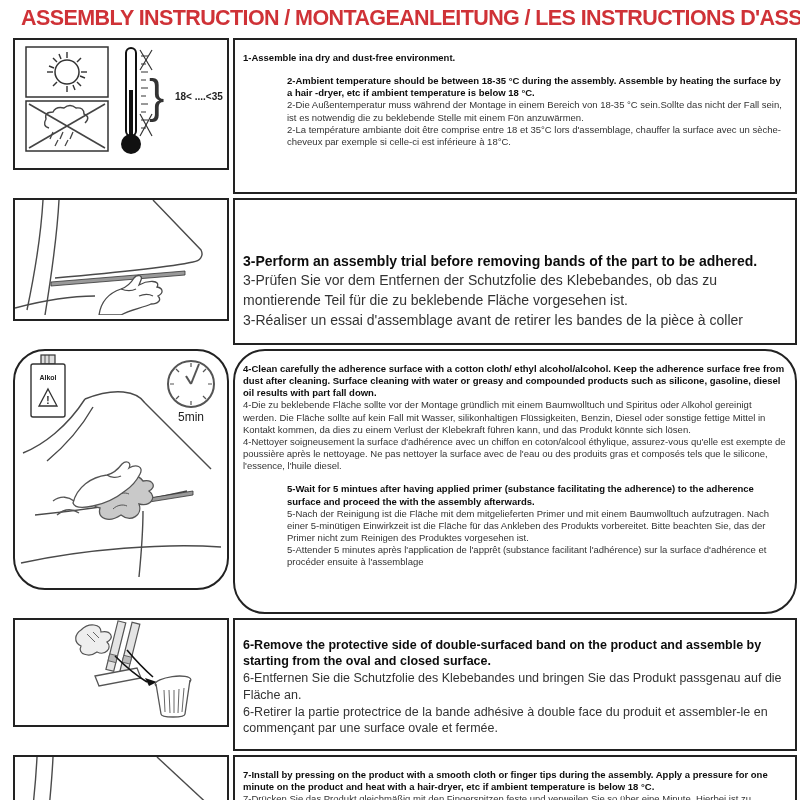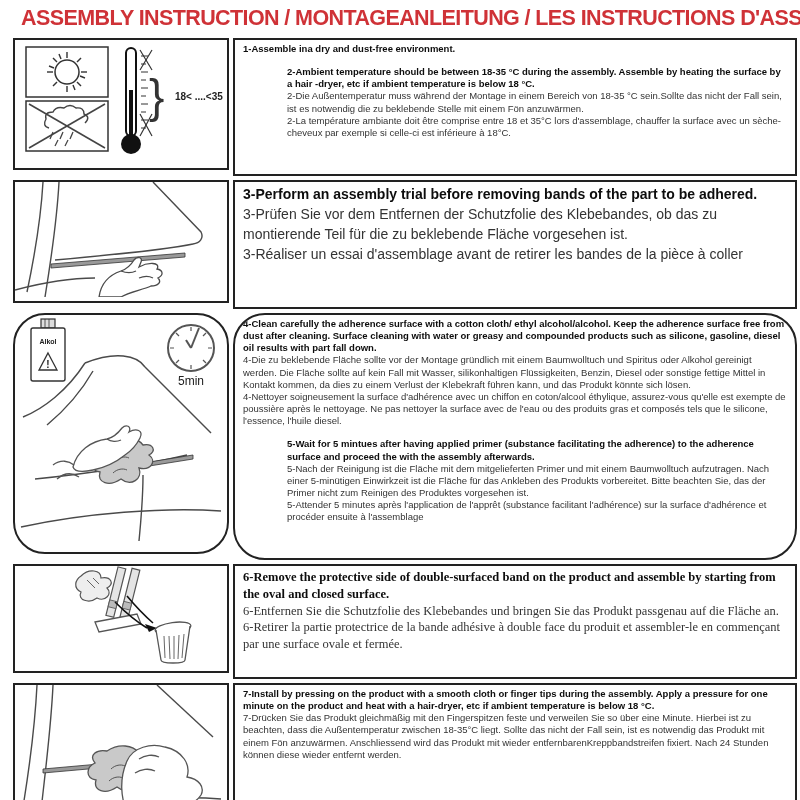--- a/index.html
+++ b/index.html
@@ -2,26 +2,26 @@
 <html><head>
 <meta charset="utf-8">
 <style>
   html,body{margin:0;padding:0;background:#fff;}
   body{width:800px;height:800px;overflow:hidden;font-family:"Liberation Sans",sans-serif;}
   .page{padding:4px 3px 0 13px;}
   .title{color:#cf3237;font-size:21.5px;font-weight:bold;letter-spacing:-0.6px;
          margin:2px 0 7px 8px;white-space:nowrap;}
   .row{display:flex;gap:4px;margin-bottom:4px;}
   .illu{width:212px;flex:none;border:2px solid #222;background:#fff;overflow:hidden;}
-  .txt{flex:1;border:2px solid #222;padding:3px 8px;overflow:hidden;}
-  .r1{height:128px;} .r2{height:119px;} .r3{height:237px;border-radius:32px;} .r4{height:105px;font-family:Liberation Serif, serif;} .r5{height:130px;}
+  .txt{flex:1;border:2px solid #222;padding:12px 8px;overflow:hidden;}
+  .r1{height:128px;} .r2{height:119px;} .r3{height:237px;border-radius:32px;} .r4{height:105px;} .r5{height:130px;}
   .step p{margin:0;font-size:9.5px;line-height:1.28;color:#333;}
   .step p.en{font-weight:bold;color:#0d0d0d;}
   .step + .step{margin-top:11px;margin-left:44px;}
-  .txt.center{display:flex;flex-direction:column;justify-content:flex-start;}
+  .txt.center{display:flex;flex-direction:column;justify-content:flex-end;}
   .txt.big3 .step p{font-size:14px;line-height:1.42;}
   .txt.big6 .step p{font-size:12.5px;line-height:1.34;}
   svg{display:block;}
 </style>
 </head>
 <body>
 
 <div class="page">
 
   <div class="title">ASSEMBLY INSTRUCTION / MONTAGEANLEITUNG / LES INSTRUCTIONS D'ASSEMBLAGE</div>

